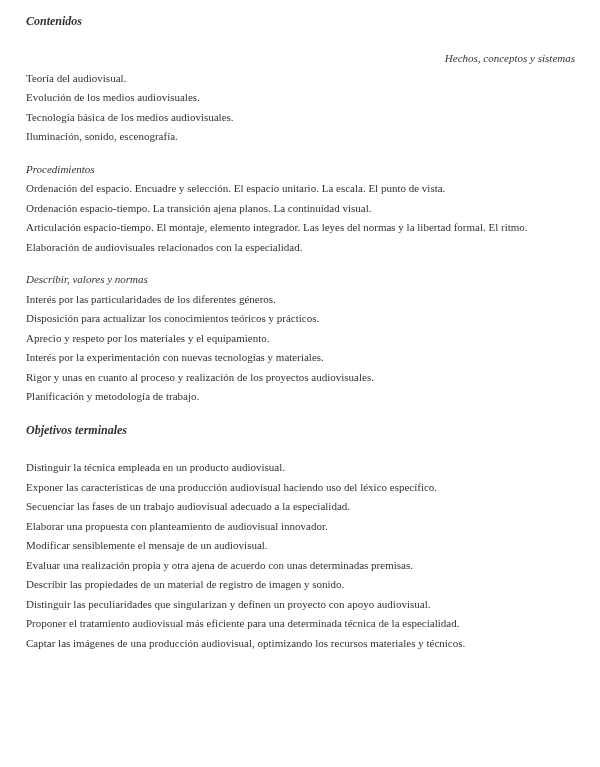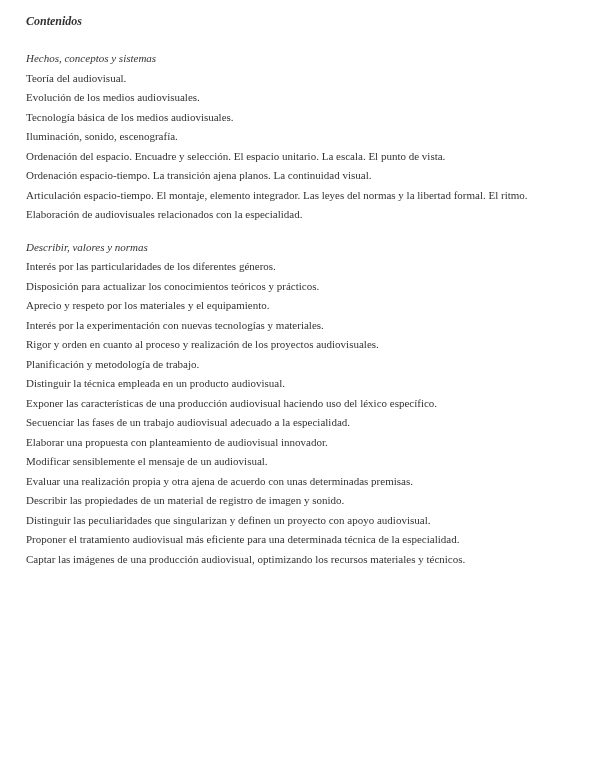--- a/index.html
+++ b/index.html
@@ -29,20 +29,21 @@
   }
   .doc-title.objectives-title {
     margin-top: 20px;
   }
   .section-heading {
     font-style: italic;
     margin: 19.5px 0 6.5px 0;
   }
   .section-heading.first {
     margin-top: 0;
+    text-align: right;
   }
   p.line {
     margin: 0 0 6.5px 0;
   }
 </style>
 </head>
 <body>
 
 <div class="page">
 
@@ -50,36 +51,38 @@
 
   <div>
     <p class="section-heading first">Hechos, conceptos y sistemas</p>
     <p class="line">Teoría del audiovisual.</p>
     <p class="line">Evolución de los medios audiovisuales.</p>
     <p class="line">Tecnología básica de los medios audiovisuales.</p>
     <p class="line">Iluminación, sonido, escenografía.</p>
   </div>
 
   <div>
+    <p class="section-heading">Procedimientos</p>
     <p class="line">Ordenación del espacio. Encuadre y selección. El espacio unitario. La escala. El punto de vista.</p>
     <p class="line">Ordenación espacio-tiempo. La transición ajena planos. La continuidad visual.</p>
     <p class="line">Articulación espacio-tiempo. El montaje, elemento integrador. Las leyes del normas y la libertad formal. El ritmo.</p>
     <p class="line">Elaboración de audiovisuales relacionados con la especialidad.</p>
   </div>
 
   <div>
     <p class="section-heading">Describir, valores y normas</p>
     <p class="line">Interés por las particularidades de los diferentes géneros.</p>
     <p class="line">Disposición para actualizar los conocimientos teóricos y prácticos.</p>
     <p class="line">Aprecio y respeto por los materiales y el equipamiento.</p>
     <p class="line">Interés por la experimentación con nuevas tecnologías y materiales.</p>
-    <p class="line">Rigor y orden en cuanto al proceso y realización de los proyectos audiovisuales.</p>
+    <p class="line">Rigor y unas en cuanto al proceso y realización de los proyectos audiovisuales.</p>
     <p class="line">Planificación y metodología de trabajo.</p>
   </div>
 
+  <h1 class="doc-title objectives-title">Objetivos terminales</h1>
 
   <div>
     <p class="line">Distinguir la técnica empleada en un producto audiovisual.</p>
     <p class="line">Exponer las características de una producción audiovisual haciendo uso del léxico específico.</p>
     <p class="line">Secuenciar las fases de un trabajo audiovisual adecuado a la especialidad.</p>
     <p class="line">Elaborar una propuesta con planteamiento de audiovisual innovador.</p>
     <p class="line">Modificar sensiblemente el mensaje de un audiovisual.</p>
     <p class="line">Evaluar una realización propia y otra ajena de acuerdo con unas determinadas premisas.</p>
     <p class="line">Describir las propiedades de un material de registro de imagen y sonido.</p>
     <p class="line">Distinguir las peculiaridades que singularizan y definen un proyecto con apoyo audiovisual.</p>

